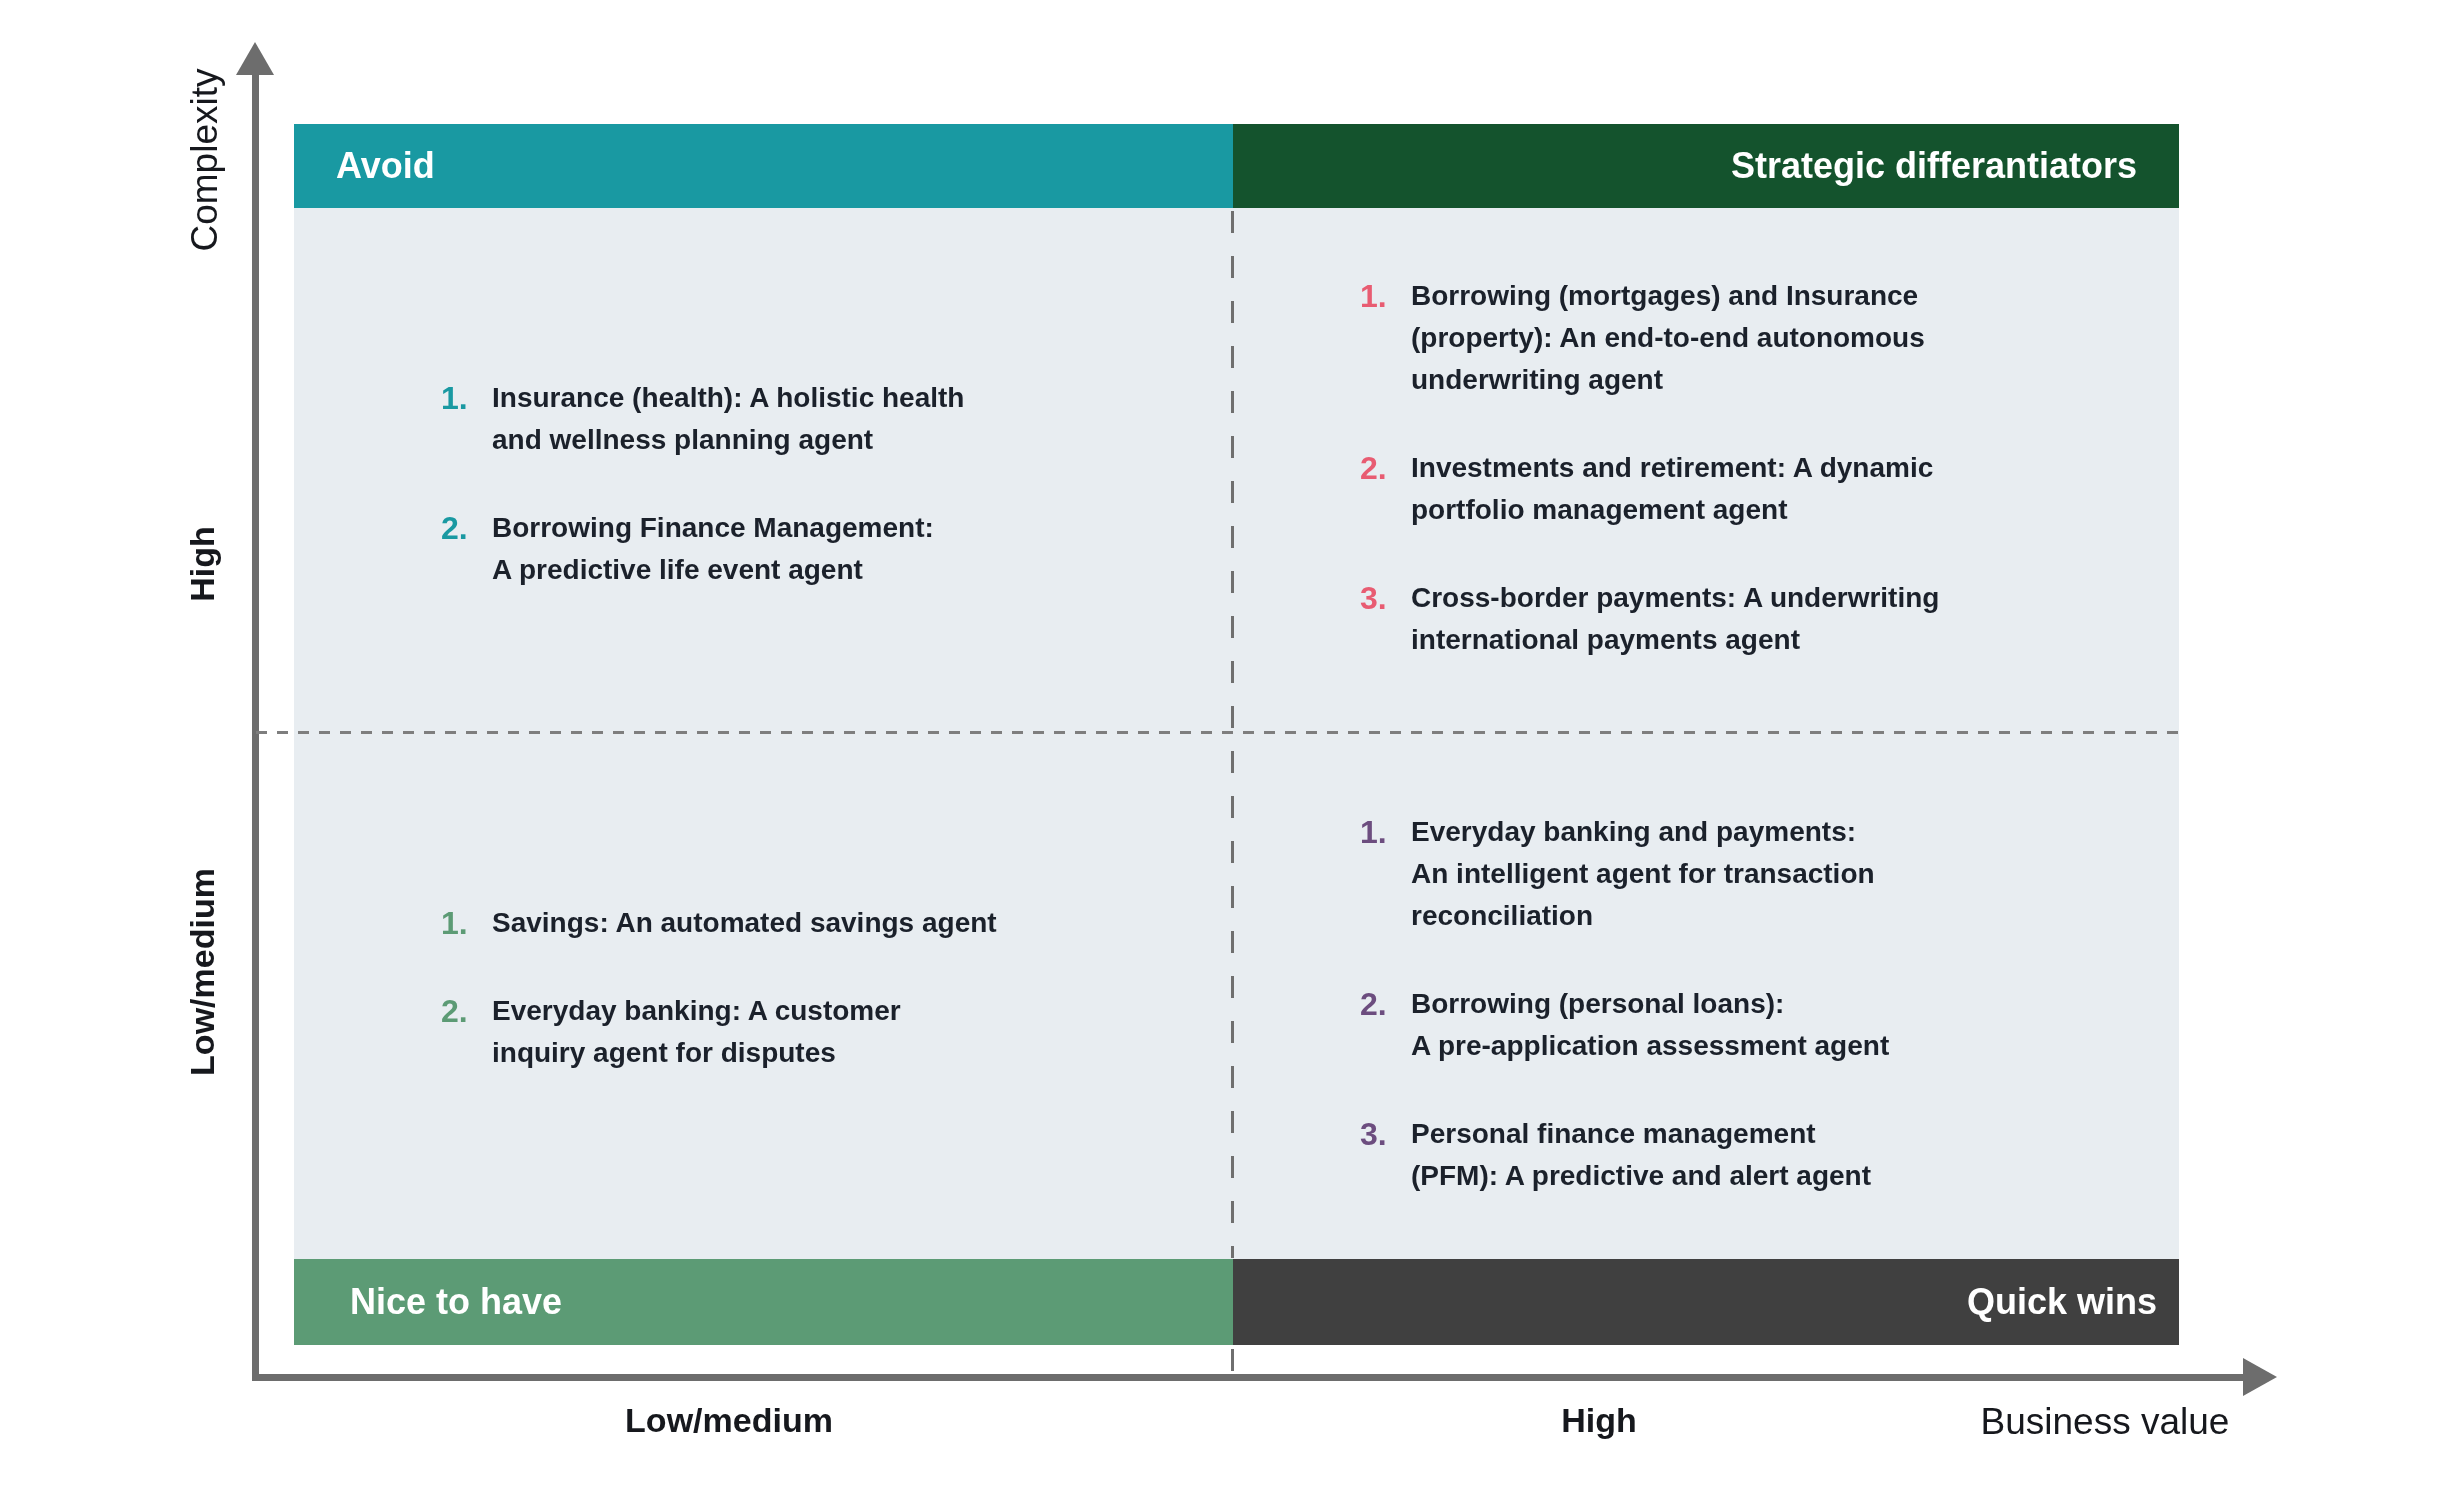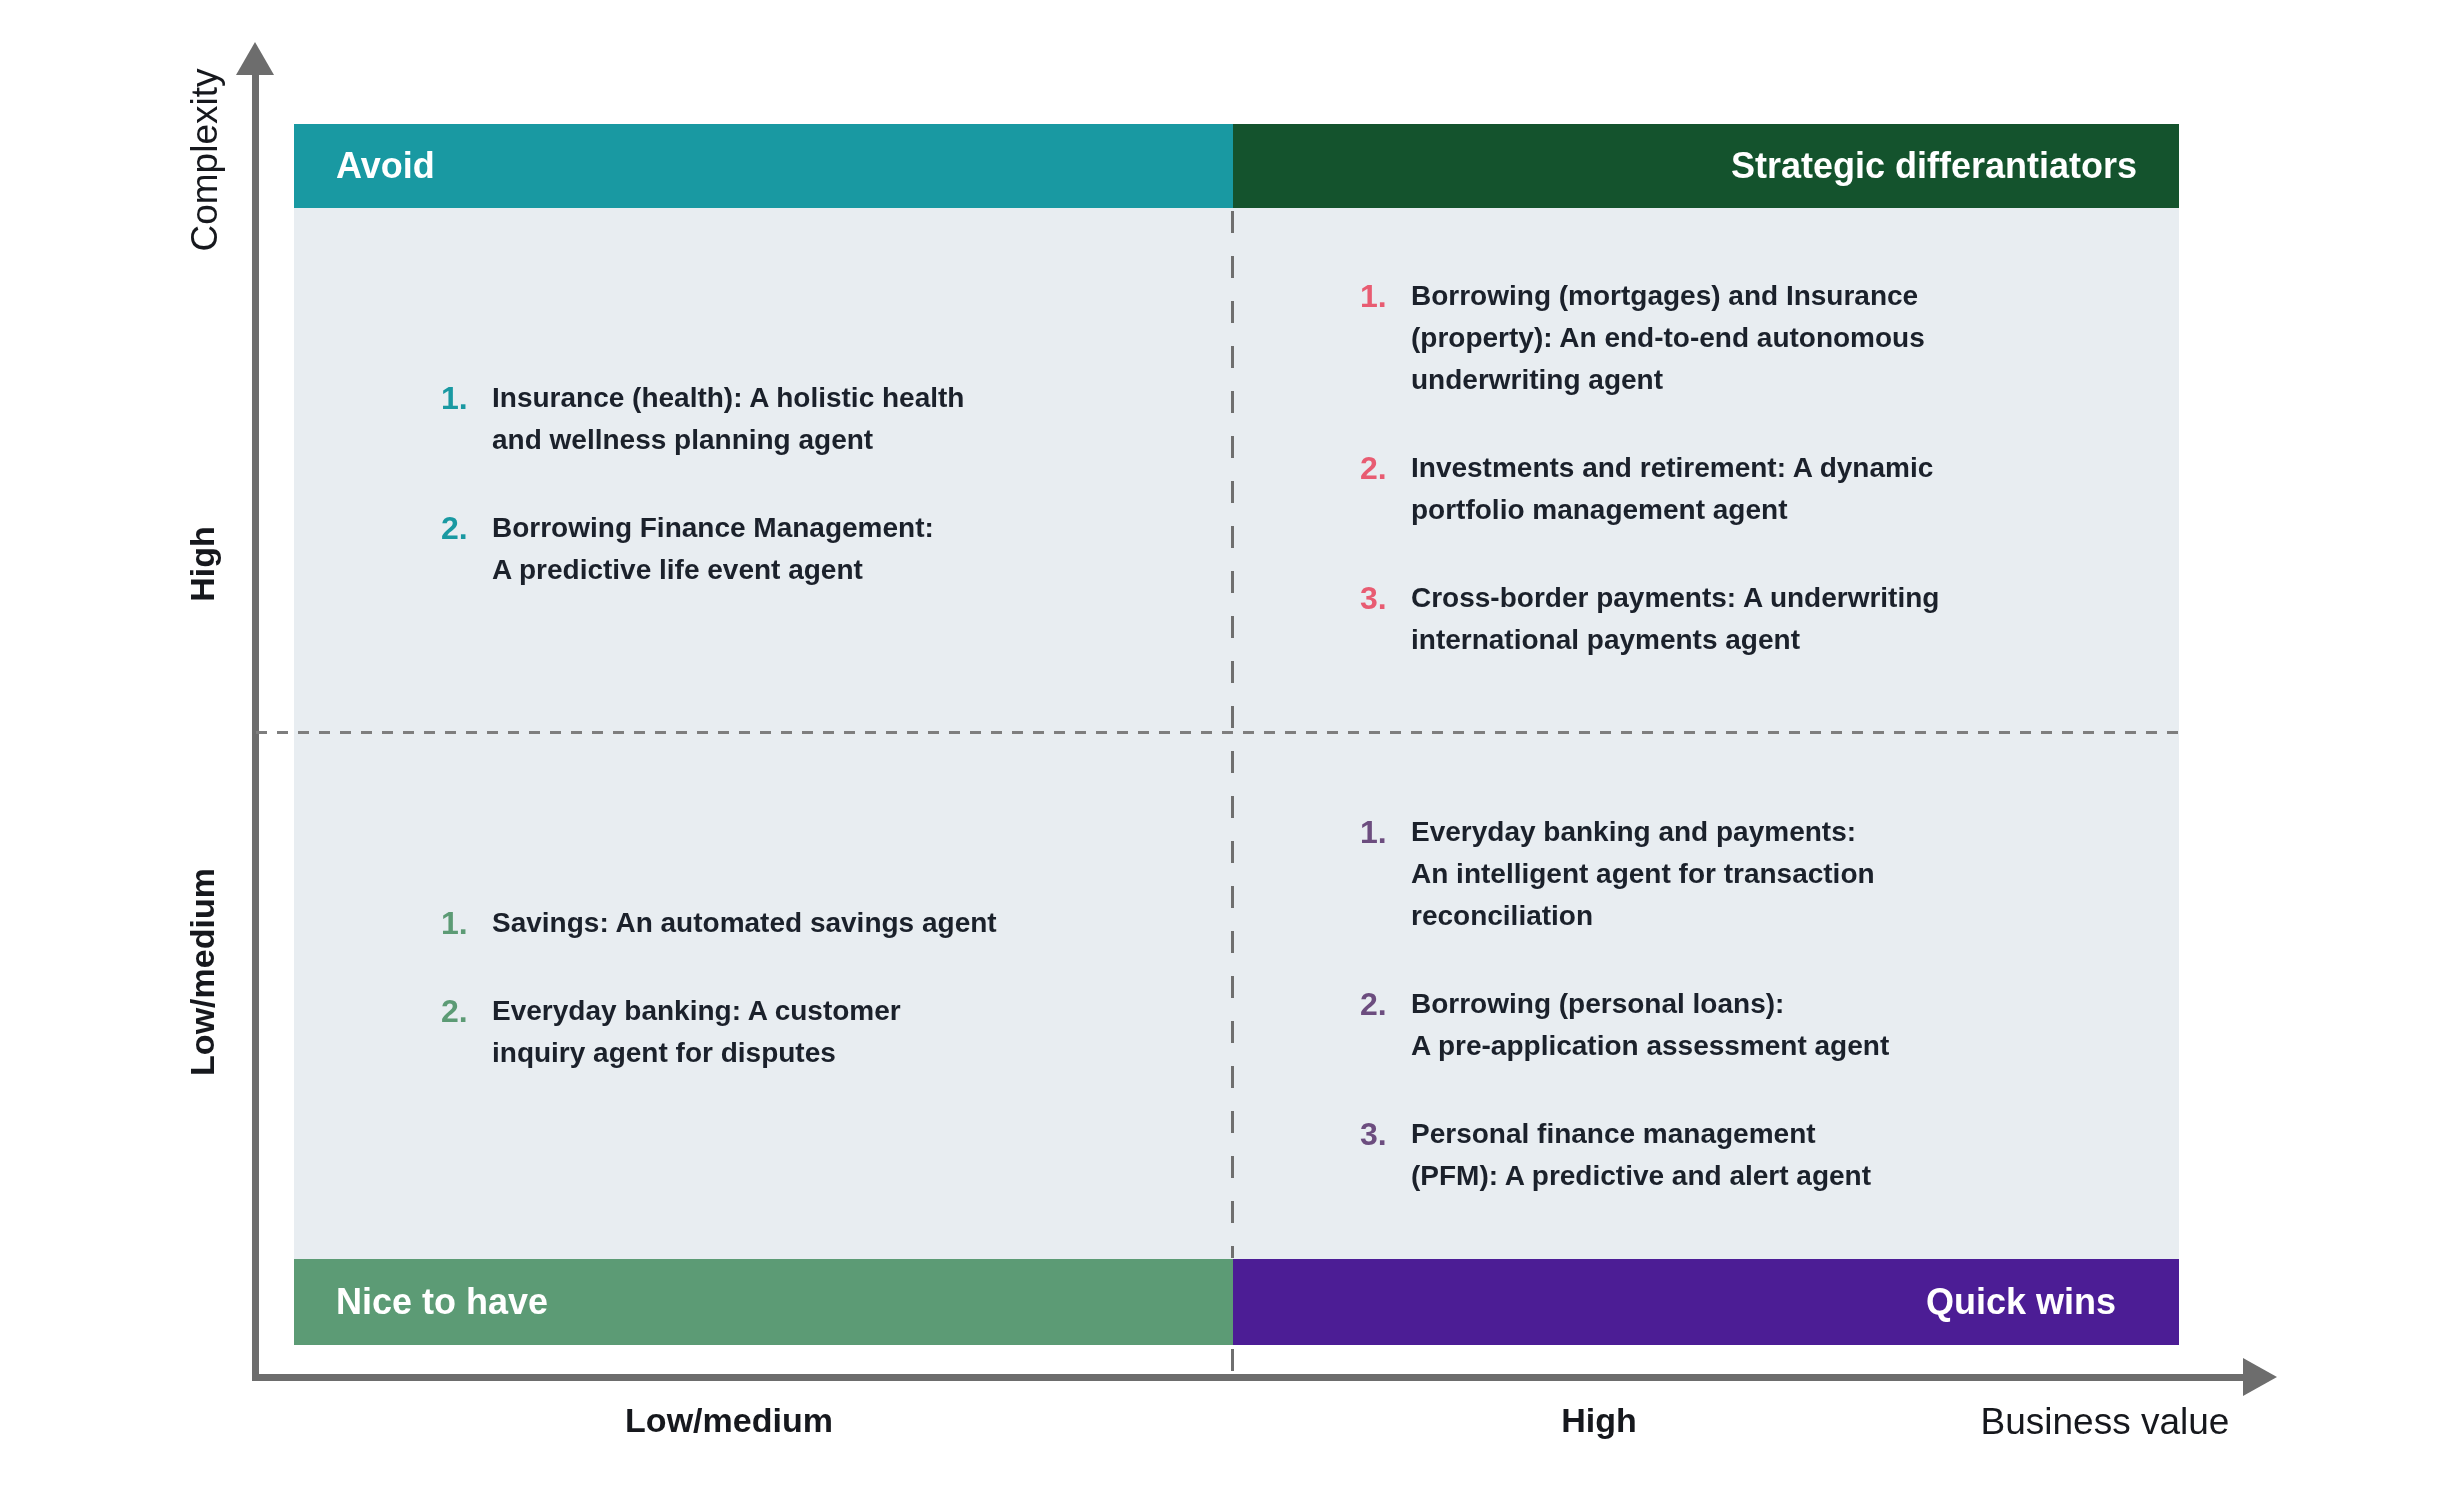--- a/index.html
+++ b/index.html
@@ -35,22 +35,22 @@
 
   
   .grid{position:absolute;left:294px;top:124px;width:1885px;height:1244px;}
   .hdr{position:absolute;top:0;height:84px;display:flex;align-items:center;
        font-size:36px;font-weight:700;color:#ffffff;box-sizing:border-box;}
   .hdr.teal{left:0;width:939px;background:#1999a2;padding-left:42px;}
   .hdr.pink{left:939px;width:946px;background:#14532d;justify-content:flex-end;padding-right:42px;}
   .bodyarea{position:absolute;left:0;top:84px;width:1885px;height:1051px;background:#e8edf1;}
   .ftr{position:absolute;top:1135px;height:86px;display:flex;align-items:center;
        font-size:36px;font-weight:700;color:#ffffff;box-sizing:border-box;}
-  .ftr.green{left:0;width:939px;background:#5c9b75;padding-left:42px;}
-  .ftr.purple{left:939px;width:946px;background:#4c1d95;justify-content:flex-end;padding-right:63px;}
+  .ftr.green{left:0;width:939px;background:#5c9b75;padding-left:56px;}
+  .ftr.purple{left:939px;width:946px;background:#404040;justify-content:flex-end;padding-right:22px;}
 
   
   .hdash{position:absolute;left:256px;top:731px;width:1923px;height:3.3px;
     background:repeating-linear-gradient(90deg,#7e7e7e 0 10.6px,transparent 10.6px 21px);}
   .vdash{position:absolute;left:1231px;top:211px;width:2.5px;height:1047px;
     background:repeating-linear-gradient(180deg,#6f6f6f 0 22px,transparent 22px 45px);}
   .vdash.below{top:1349px;height:24.5px;}
 
   
   .items{position:absolute;display:flex;flex-direction:column;}

